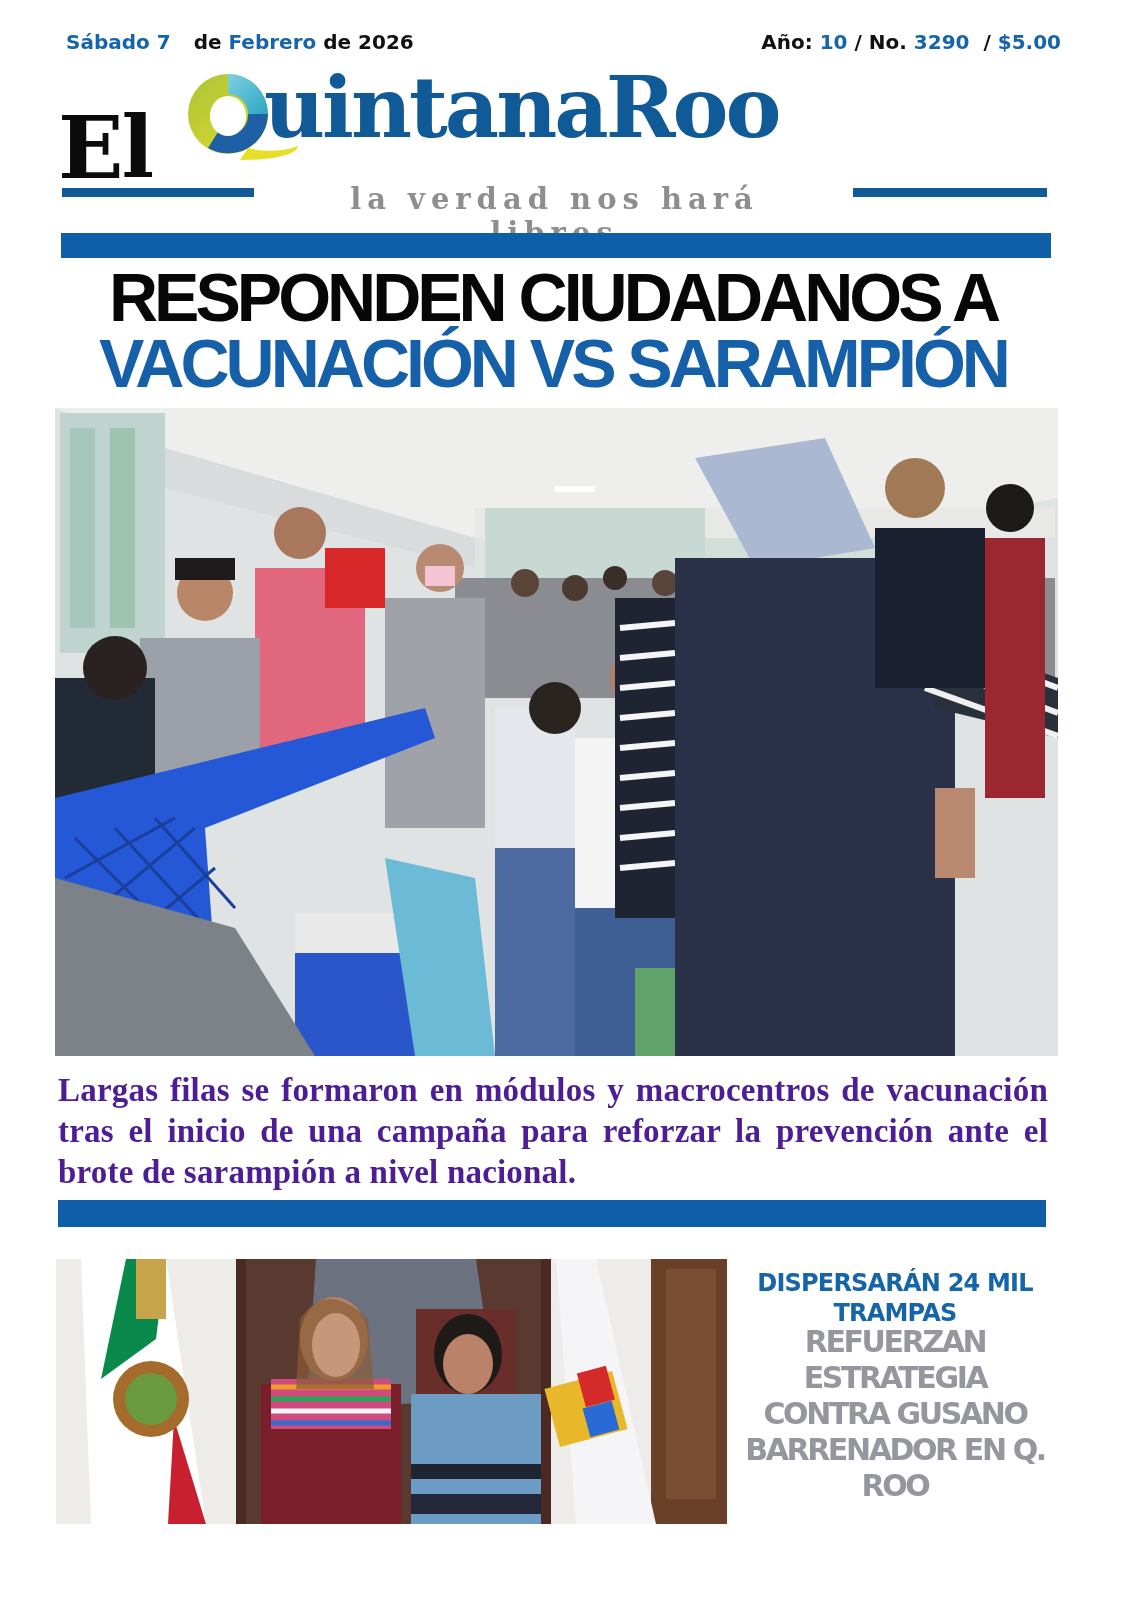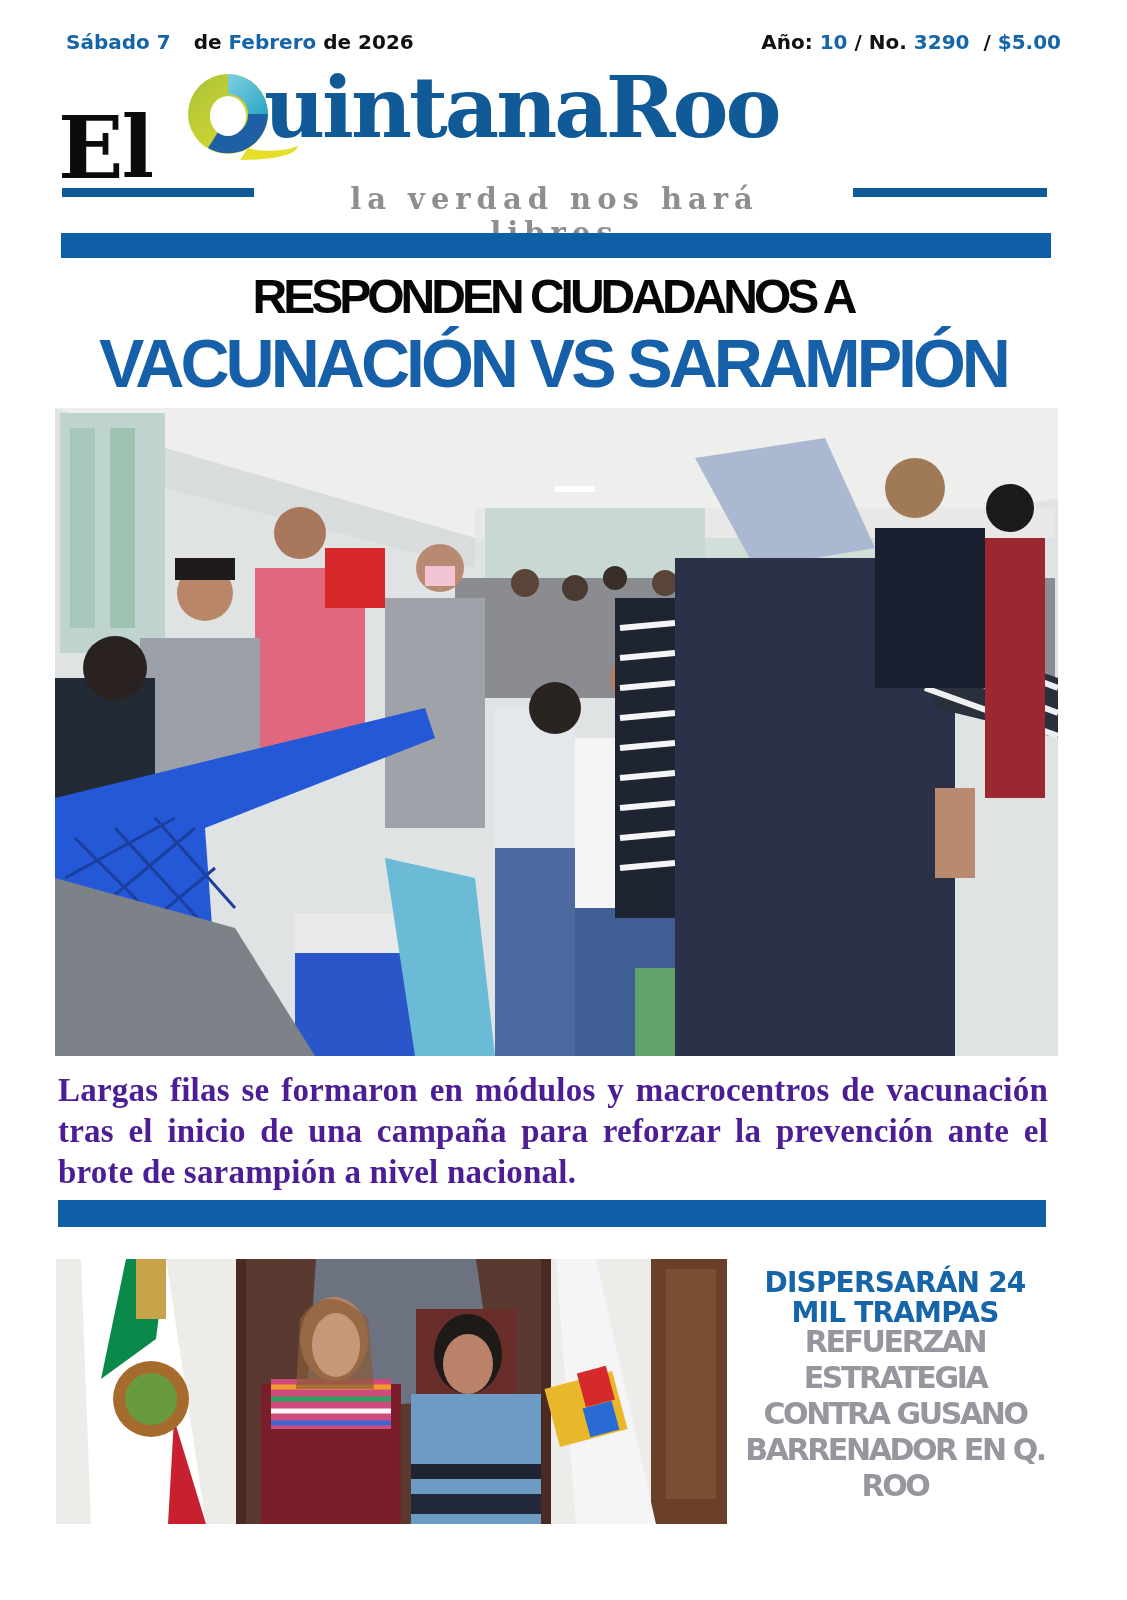--- a/index.html
+++ b/index.html
@@ -22,30 +22,30 @@
   .tag-bar { position: absolute; top: 10px; height: 9px; background: #0f5a97; }
   .tag-bar.l { left: 0; width: 192px; }
   .tag-bar.r { right: 0; width: 194px; }
   .tagline { position: absolute; left: 216px; right: 216px; top: 4px; text-align: center; font-family: "DejaVu Serif", serif; font-weight: bold; font-size: 29px; color: #8e8e8e; letter-spacing: 6px; line-height: 34px; }
 
   .blue-bar { position: absolute; background: #0f5fa8; }
   .bar1 { top: 233px; left: 61px; width: 990px; height: 25px; }
   .bar2 { top: 1200px; left: 58px; width: 988px; height: 27px; }
 
   .headline { position: absolute; left: 58px; width: 990px; font-family: "Liberation Sans", sans-serif; font-weight: 900; text-align: center; letter-spacing: -4px; line-height: 70px; white-space: nowrap; transform-origin: left top; }
-  .h1 { top: 262px; font-size: 48px; color: #070707; transform: scaleX(1.0); }
+  .h1 { top: 262px; font-size: 68px; color: #070707; transform: scaleX(1.0); }
   .h2 { top: 328px; font-size: 68px; color: #1560a8; }
 
   .photo-main { position: absolute; top: 408px; left: 55px; width: 1003px; height: 648px; overflow: hidden; background: #cfd6db; }
   .photo-secondary { position: absolute; top: 1259px; left: 56px; width: 671px; height: 265px; overflow: hidden; background: #e9e6e2; }
 
   .deck { position: absolute; top: 1070px; left: 58px; width: 990px; font-family: Liberation Serif, serif; font-weight: bold; font-size: 33px; color: #4c1d95; line-height: 41px; text-align: justify; text-align-last: left; letter-spacing: 0.2px; }
 
   .side { position: absolute; left: 745px; width: 300px; text-align: center; font-family: "DejaVu Sans", sans-serif; font-weight: bold; }
-  .side-kicker { top: 1268px; font-size: 28px; color: #1565a8; line-height: 30px; letter-spacing: -0.8px; }
+  .side-kicker { top: 1268px; font-size: 24px; color: #1565a8; line-height: 30px; letter-spacing: -0.8px; }
   .side-title { top: 1324px; font-size: 30px; color: #96969f; line-height: 36px; letter-spacing: -2.4px; }
 </style>
 </head>
 <body>
 
 <div class="topline">
   <div class="date">
     <span class="blue">Sábado 7</span><span class="gap"></span>
     <span>de</span>
     <span class="blue">Febrero</span>

